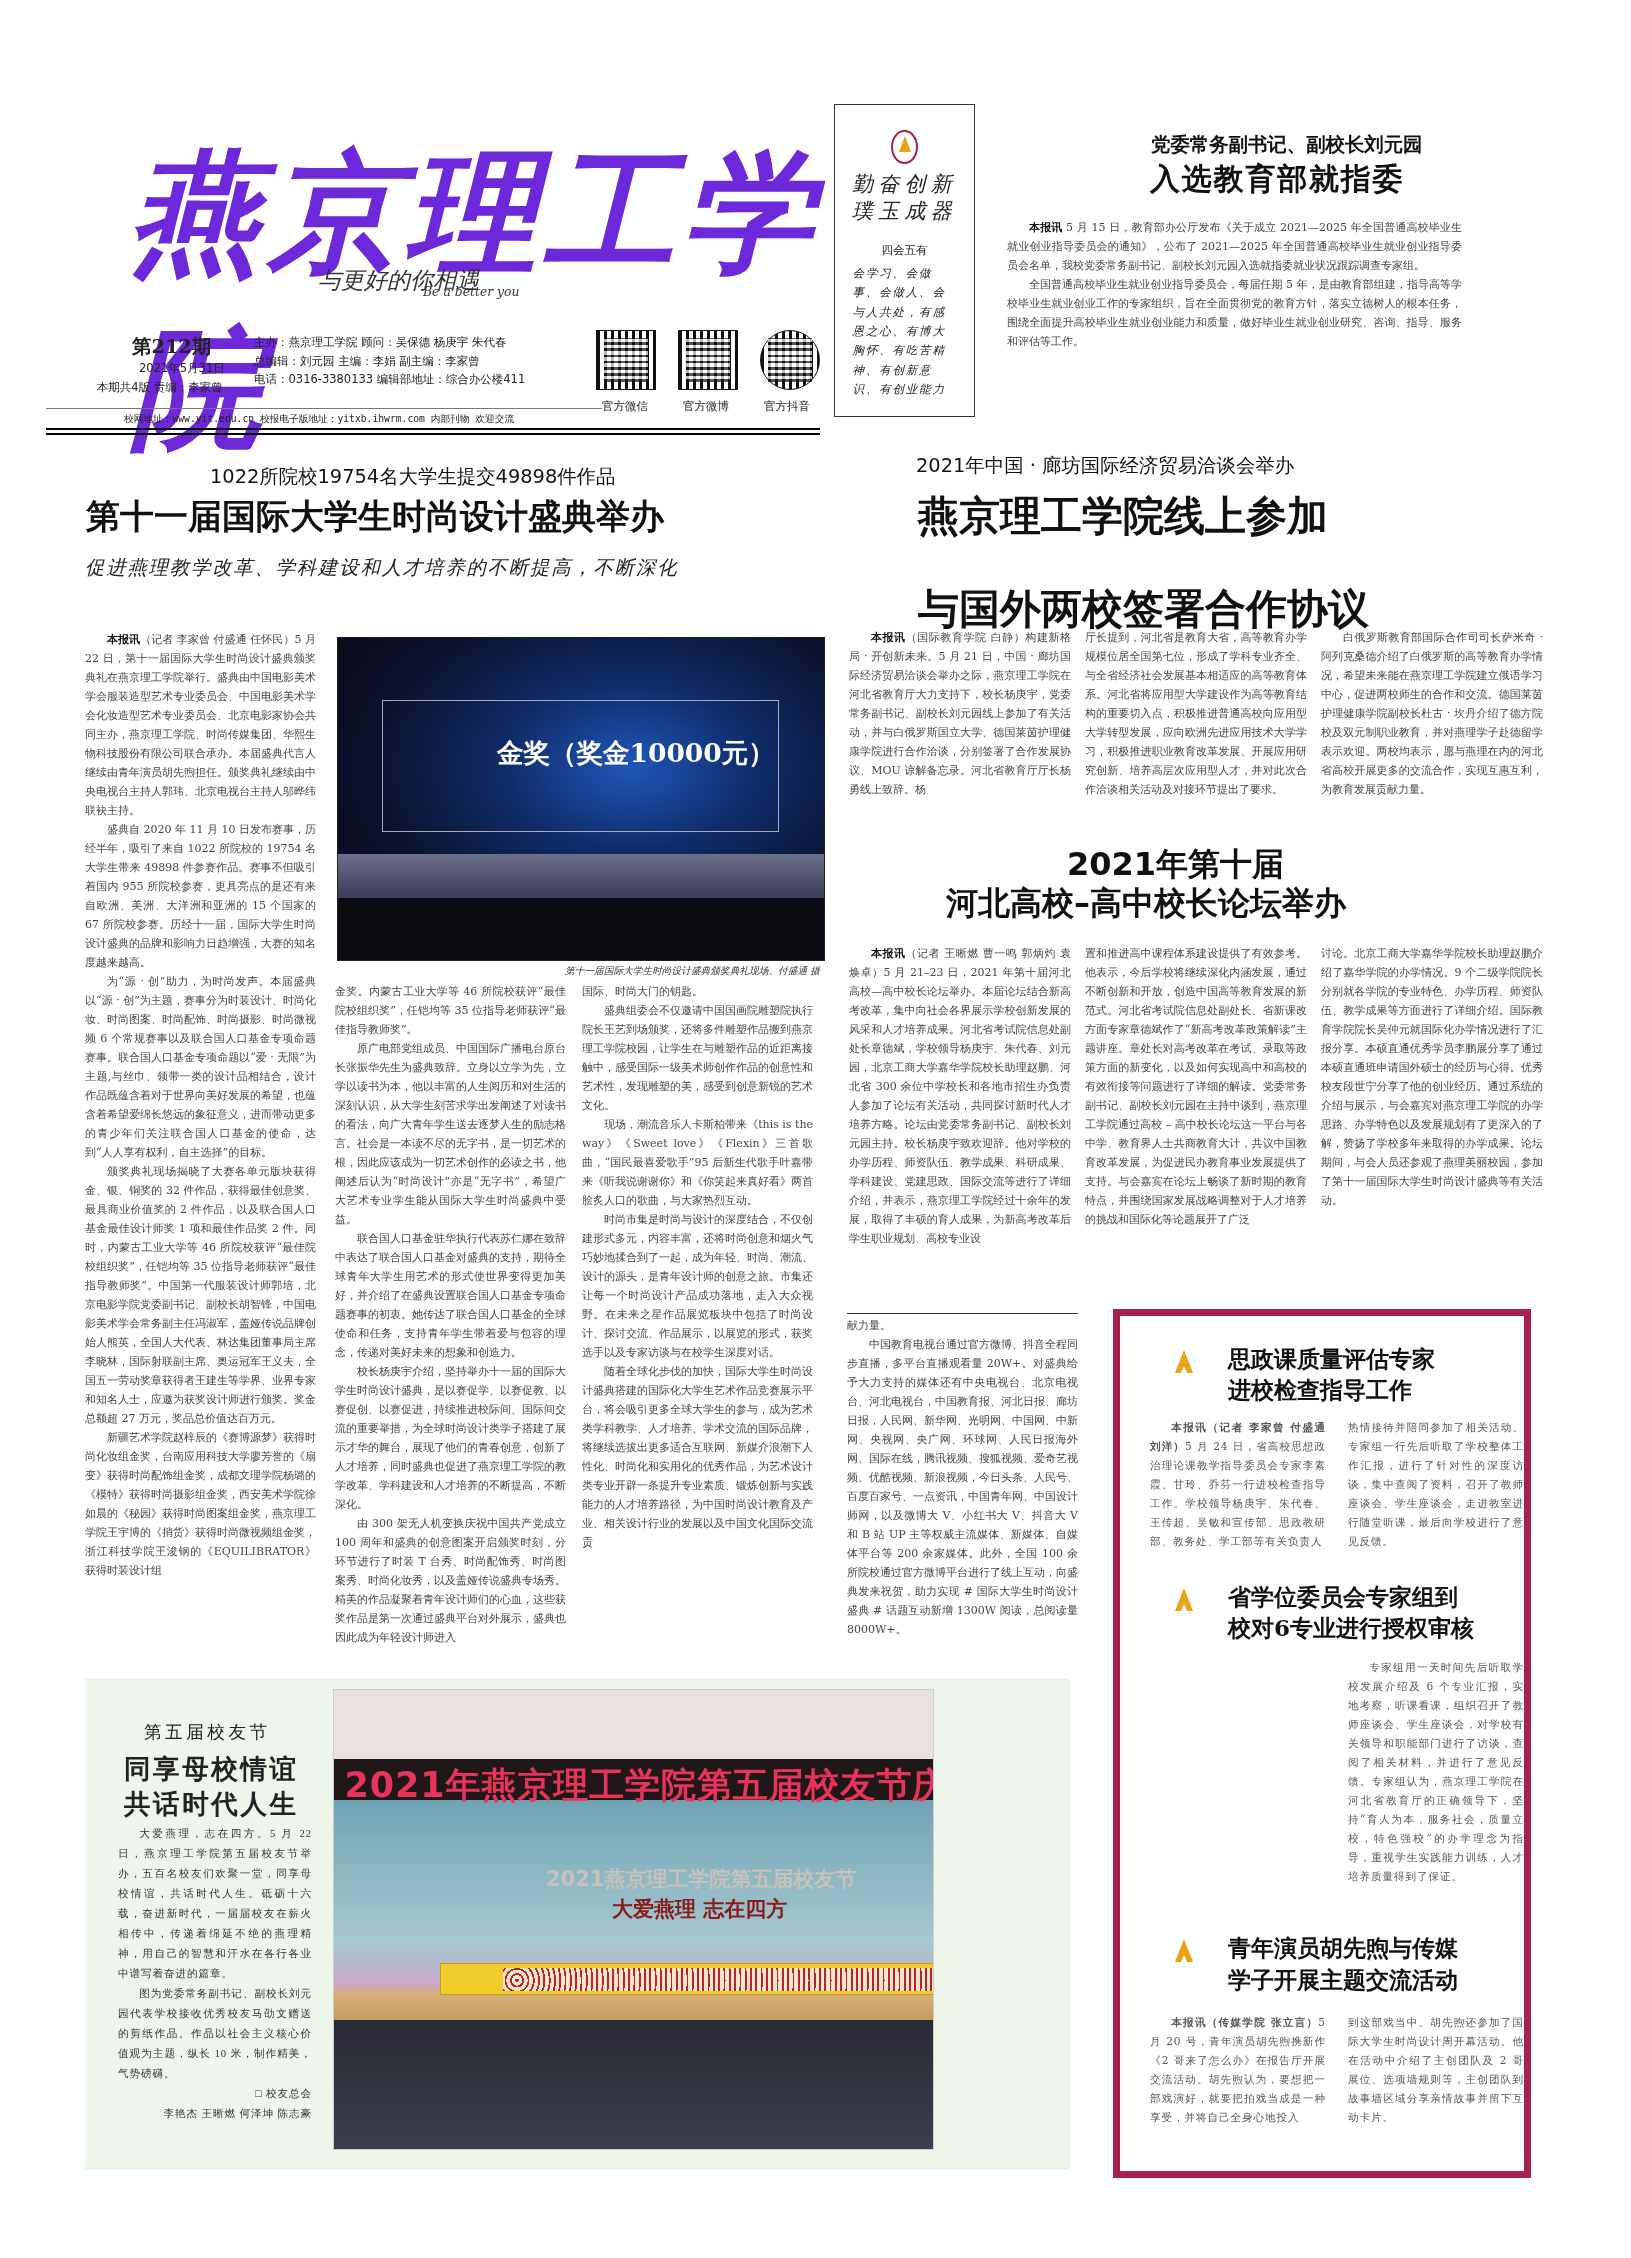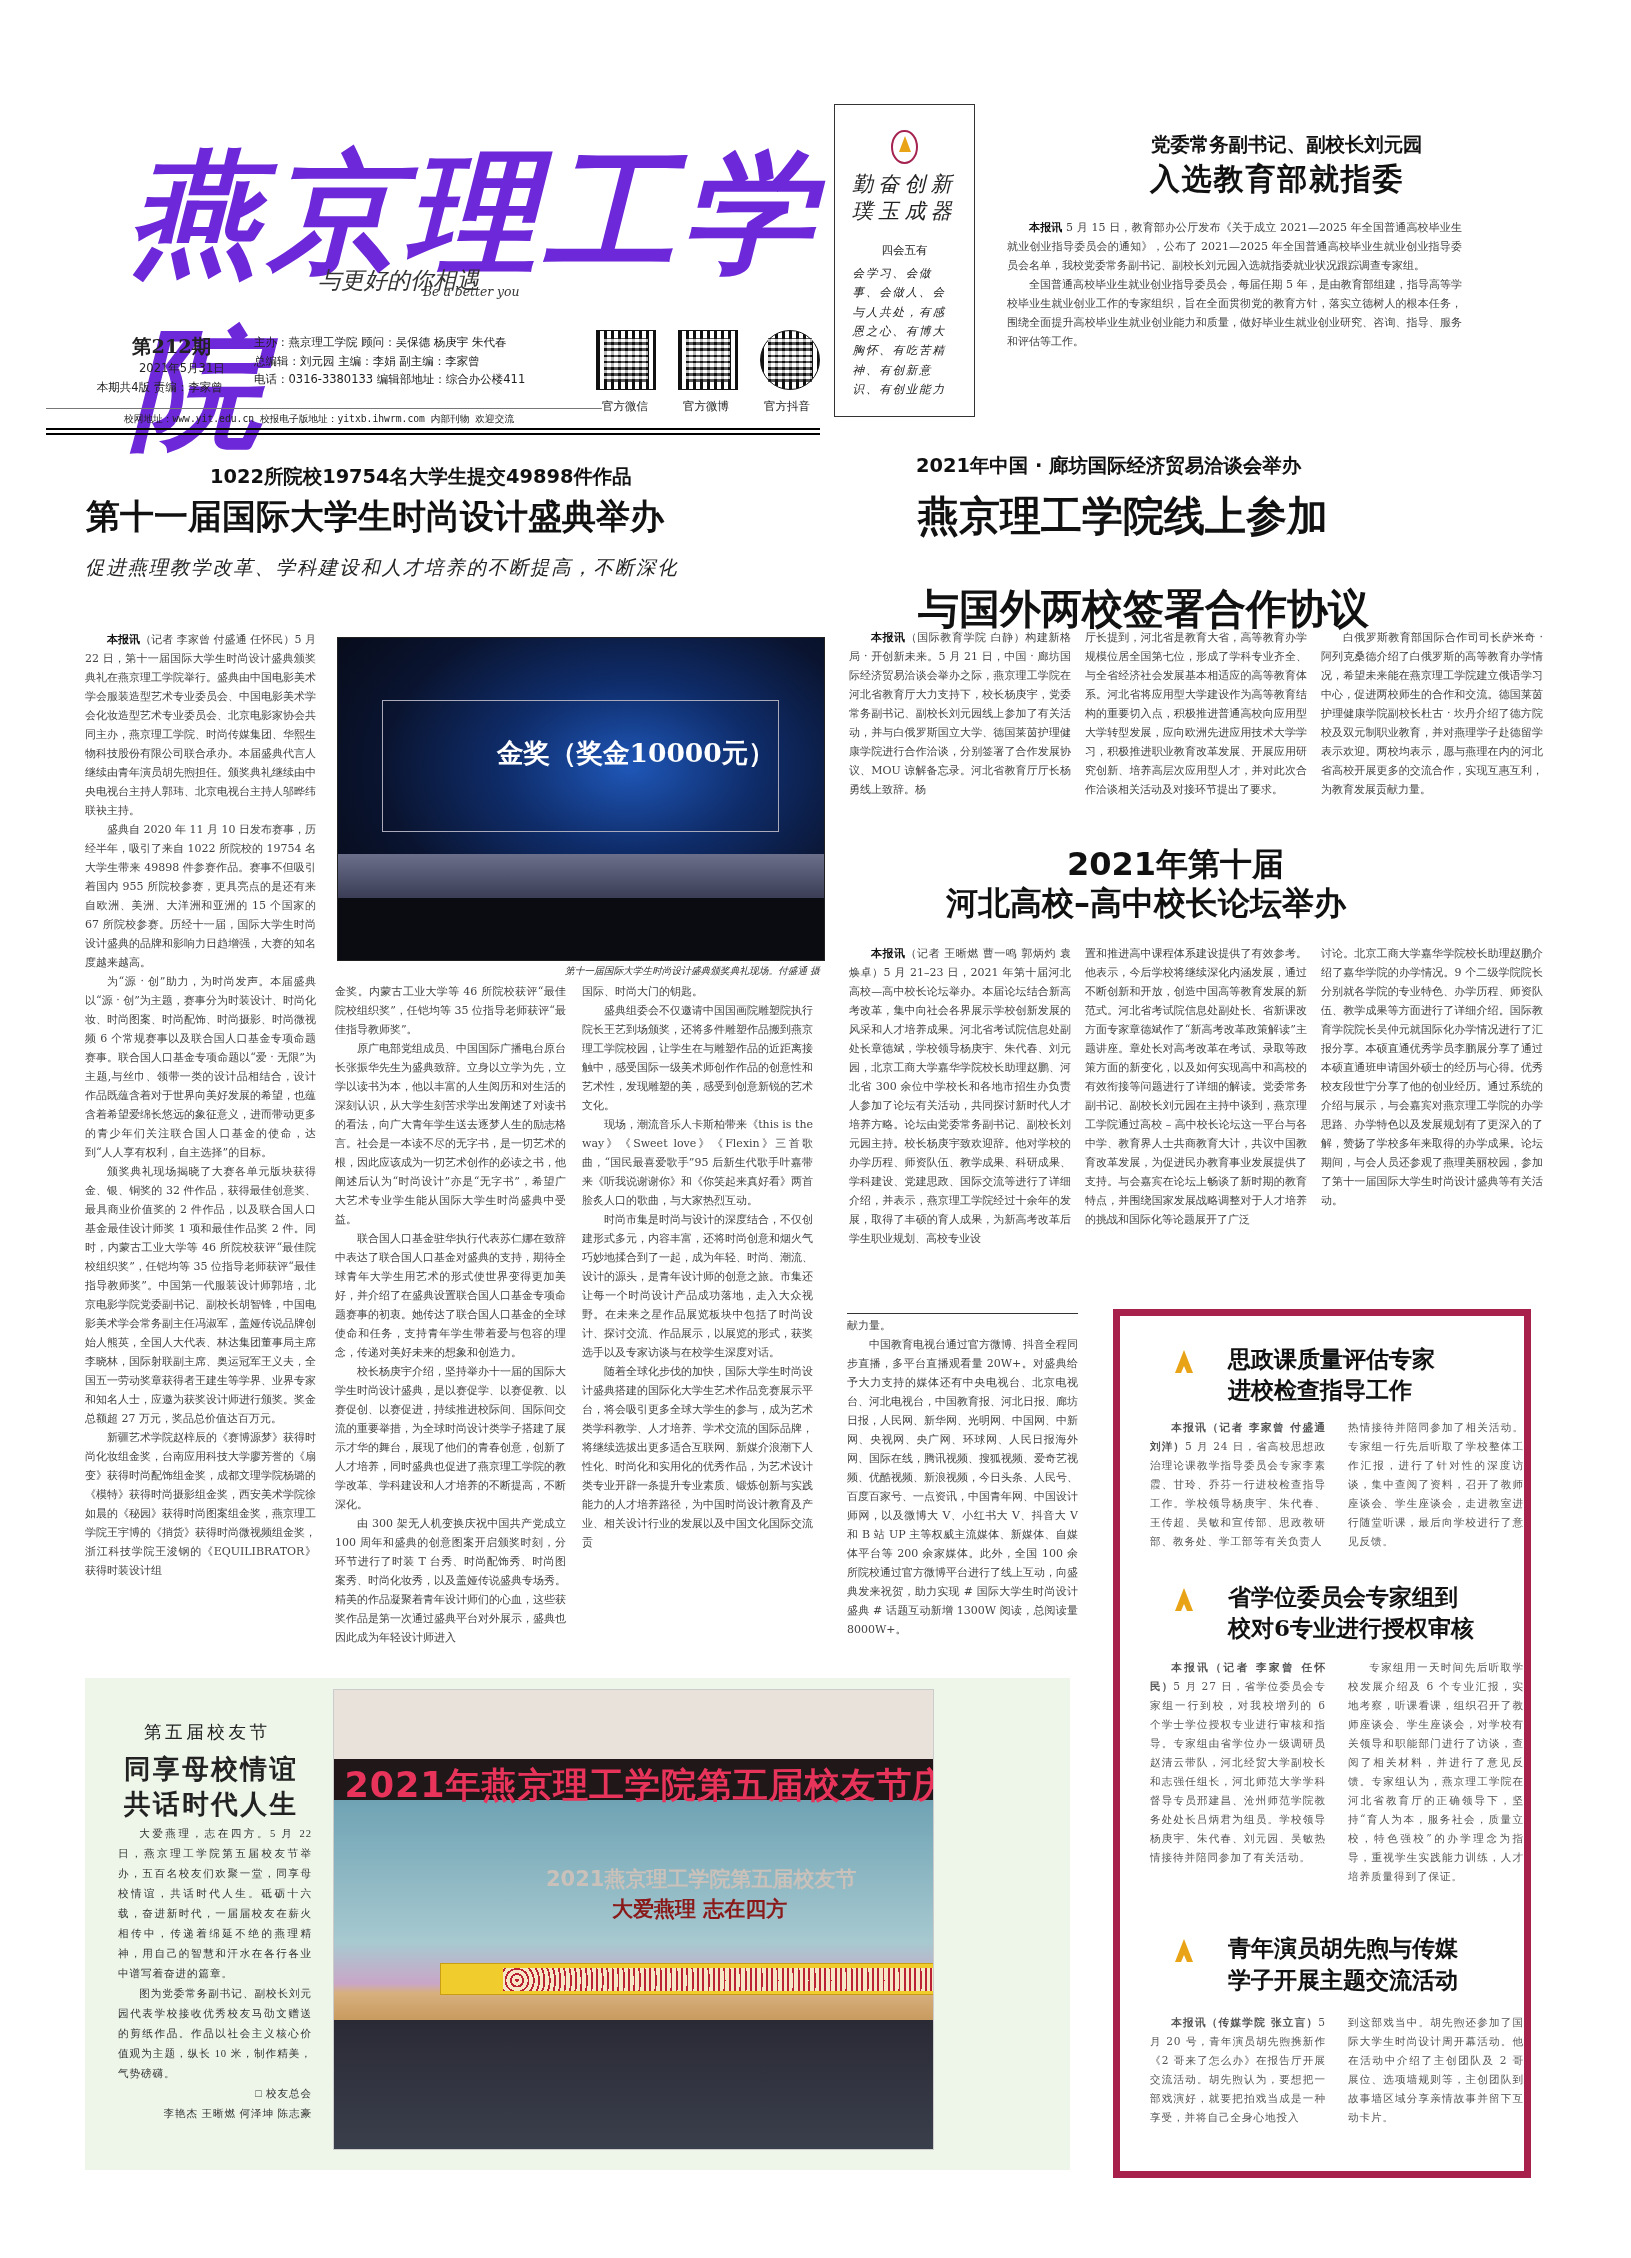--- a/index.html
+++ b/index.html
@@ -24,21 +24,21 @@
   .qr-round { border-radius: 50%; }
   .qr-label { position: absolute; font-size: 11.5px; font-family: "DejaVu Sans", sans-serif; white-space: nowrap; }
 
   .motto-box { left: 834px; top: 104px; width: 141px; height: 313px; border: 0.9px solid #333; text-align: center; }
   .logo { width: 26.5px; height: 34px; margin: 25px auto 7px; border-radius: 50%; border: 2.6px solid #a52350; position: relative; background: #fff; }
   .logo::after { content: ""; position: absolute; left: 6.2px; top: 4.4px; border-left: 6.2px solid transparent; border-right: 6.2px solid transparent; border-bottom: 16px solid #e8a317; }
   .motto { font-size: 21px; line-height: 26.5px; font-style: italic; letter-spacing: 5.3px; }
   .motto-sub { font-size: 11.5px; margin-top: 19.4px; }
   .motto-body { font-size: 11.5px; line-height: 19.4px; margin: 5.3px 17.6px 0; text-align: left; font-style: italic; letter-spacing: 1.8px; }
 
-  .h-sub { font-family: "DejaVu Sans", sans-serif; font-size: 19.4px; color: #111; white-space: nowrap; font-weight: bold; }
+  .h-sub { font-family: "DejaVu Sans", sans-serif; font-size: 19.4px; color: #111; white-space: nowrap; }
   .h-main-sm { font-family: "DejaVu Sans", sans-serif; font-weight: bold; color: #111; white-space: nowrap; }
   .h-deck { font-family: "DejaVu Serif", serif; font-style: italic; font-size: 19.4px; color: #222; white-space: nowrap; letter-spacing: 1.8px; }
   .body { font-size: 11px; line-height: 19px; color: #444; text-align: justify; }
   .body p { text-indent: 2em; }
   .body b { color: #111; }
   .col { position: absolute; }
 
   .photo1 { left: 337px; top: 637px; width: 488px; height: 324px; background:
      radial-gradient(ellipse at 60% 40%, #1f57b8 0%, #0f2d6b 30%, #0a1430 60%, #06080f 100%); border: 0.9px solid #222; overflow: hidden; }
   .photo1 .screen { position: absolute; left: 44px; top: 62px; width: 397px; height: 132px; border: 0.9px solid #aab; }
@@ -200,23 +200,20 @@
   <div class="box-body" style="left:30px;top:102px;width:176px;">
     <p><b>本报讯</b><b>（记者 李家曾 付盛通 刘洋）</b><span>5 月 24 日，省高校思想政治理论课教学指导委员会专家李素霞、甘玲、乔芬一行进校检查指导工作。学校领导杨庚宇、朱代春、王传超、吴敏和宣传部、思政教研部、教务处、学工部等有关负责人</span></p>
   </div>
   <div class="box-body" style="left:228px;top:102px;width:176px;">
     <p style="text-indent:0">热情接待并陪同参加了相关活动。专家组一行先后听取了学校整体工作汇报，进行了针对性的深度访谈，集中查阅了资料，召开了教师座谈会、学生座谈会，走进教室进行随堂听课，最后向学校进行了意见反馈。</p>
   </div>
 
   <div class="box-arrow" style="left:55px;top:272px;"></div>
   <div class="box-head" style="left:81px;top:265px;">省学位委员会专家组到</div>
   <div class="box-head" style="left:81px;top:296px;">校对6专业进行授权审核</div>
-  <div class="box-body" style="left:30px;top:342px;width:176px;">
-    <p><b>本报讯</b><b>（记者 李家曾 任怀民）</b><span>5 月 27 日，省学位委员会专家组一行到校，对我校增列的 6 个学士学位授权专业进行审核和指导。专家组由省学位办一级调研员赵清云带队，河北经贸大学副校长和志强任组长，河北师范大学学科督导专员邢建昌、沧州师范学院教务处处长吕炳君为组员。学校领导杨庚宇、朱代春、刘元园、吴敏热情接待并陪同参加了有关活动。</span></p>
-  </div>
   <div class="box-body" style="left:228px;top:342px;width:176px;">
     <p>专家组用一天时间先后听取学校发展介绍及 6 个专业汇报，实地考察，听课看课，组织召开了教师座谈会、学生座谈会，对学校有关领导和职能部门进行了访谈，查阅了相关材料，并进行了意见反馈。专家组认为，燕京理工学院在河北省教育厅的正确领导下，坚持“育人为本，服务社会，质量立校，特色强校”的办学理念为指导，重视学生实践能力训练，人才培养质量得到了保证。</p>
   </div>
 
   <div class="box-arrow" style="left:55px;top:623px;"></div>
   <div class="box-head" style="left:81px;top:616px;">青年演员胡先煦与传媒</div>
   <div class="box-head" style="left:81px;top:648px;">学子开展主题交流活动</div>
   <div class="box-body" style="left:30px;top:697px;width:176px;">
     <p><b>本报讯</b><b>（传媒学院 张立言）</b><span>5 月 20 号，青年演员胡先煦携新作《2 哥来了怎么办》在报告厅开展交流活动。胡先煦认为，要想把一部戏演好，就要把拍戏当成是一种享受，并将自己全身心地投入</span></p>
   </div>

